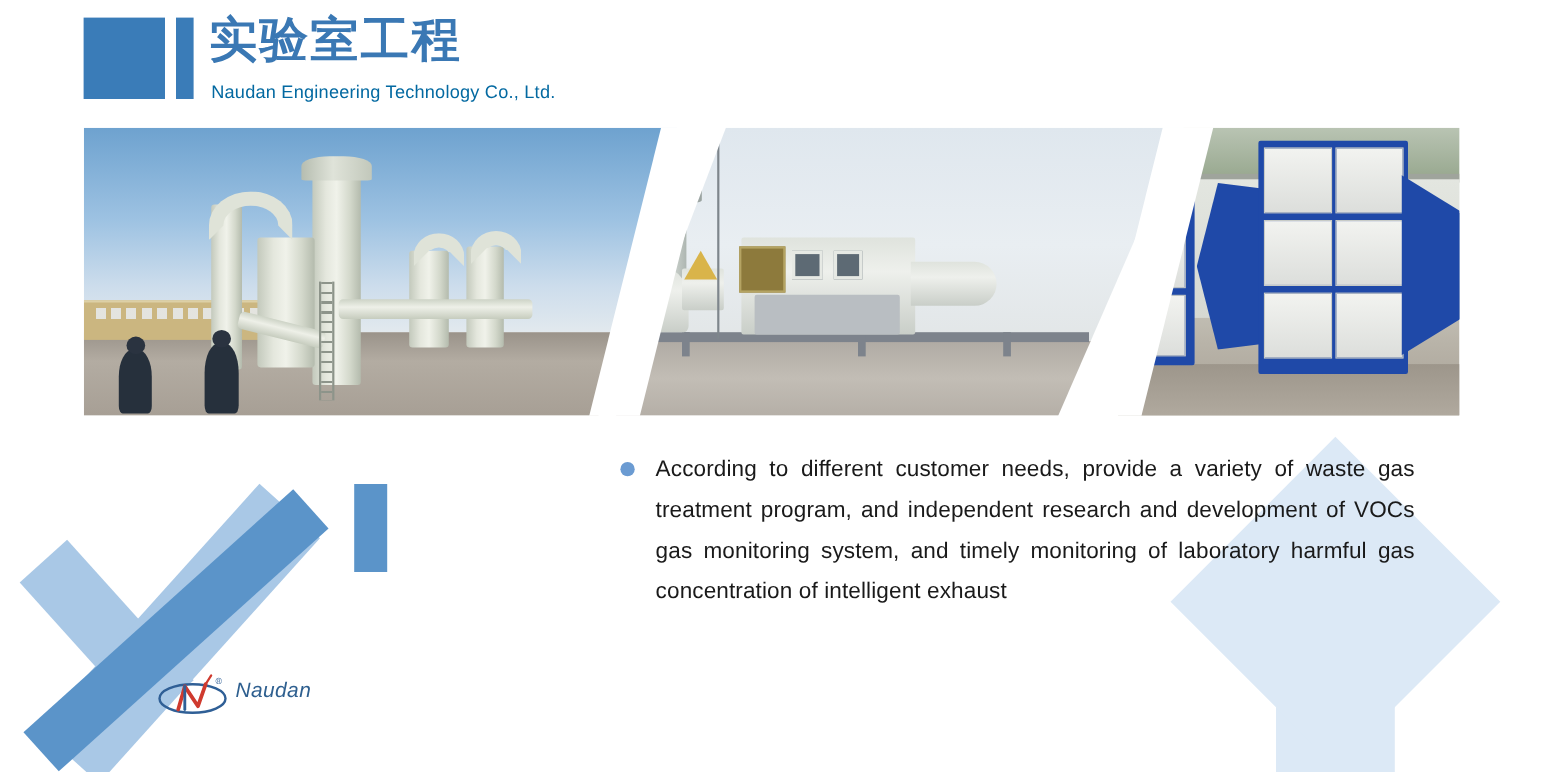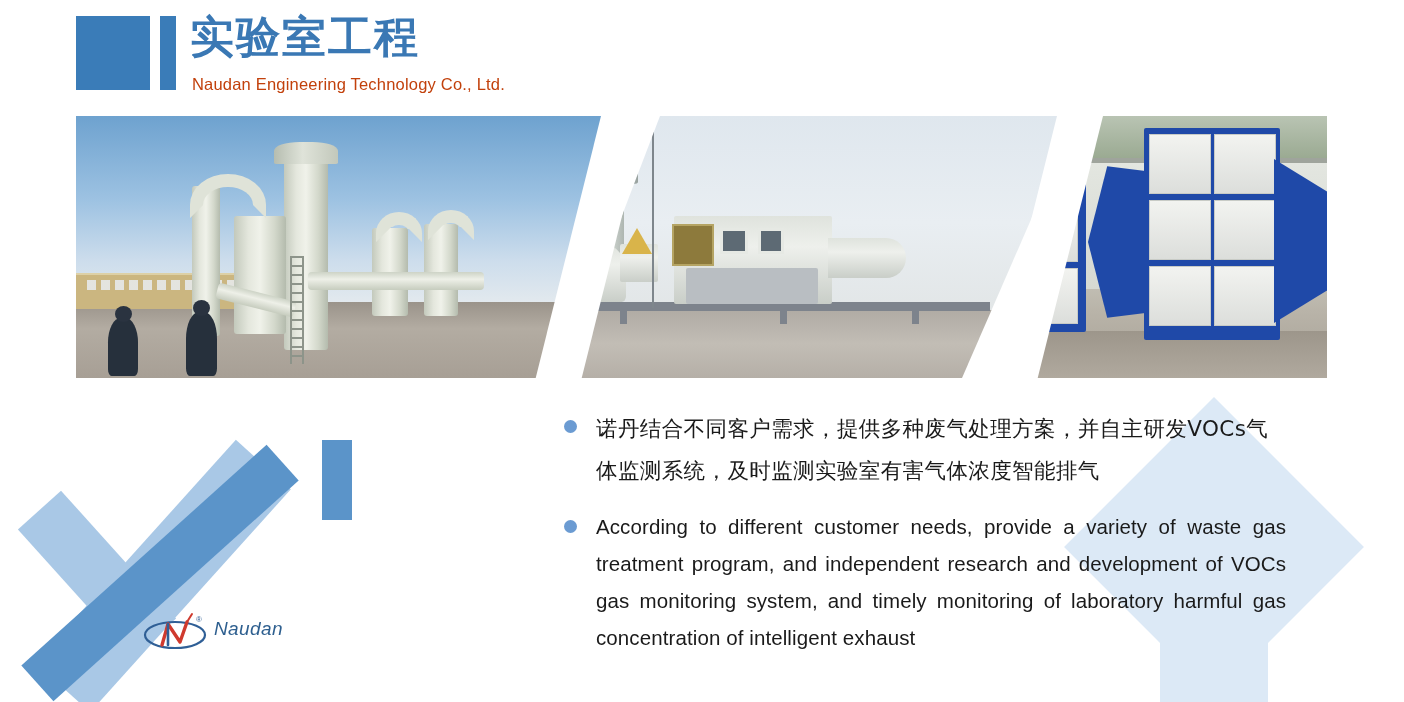--- a/index.html
+++ b/index.html
@@ -54,21 +54,21 @@
     letter-spacing: 2px;
     line-height: 58px;
     white-space: nowrap;
     font-family: "DejaVu Sans", "Liberation Sans", sans-serif;
   }
   #header-subtitle {
     position: absolute;
     left: 192px;
     top: 75px;
     font-size: 16.5px;
-    color: #c2410c;
+    color: #0369a1;
     letter-spacing: 0.2px;
     white-space: nowrap;
   }
 
   
   #image-strip {
     position: absolute;
     left: 76px;
     top: 116px;
     width: 1251px;
@@ -519,21 +519,17 @@
       <path d="M45 10 L50 2" stroke="#cf3a2e" stroke-width="2" stroke-linecap="round"></path>
       <text x="54" y="10" font-size="8" fill="#2f5f96" font-family="'Liberation Sans',sans-serif">®</text>
     </svg>
     <div id="logo-text">Naudan</div>
   </div>
 
 
   <div id="bullets">
     <div class="bullet-row">
       <span class="bullet-dot"></span>
-      <div id="bullet-text-cn">诺丹结合不同客户需求，提供多种废气处理方案，并自主研发VOCs气体监测系统，及时监测实验室有害气体浓度智能排气</div>
-    </div>
-    <div class="bullet-row">
-      <span class="bullet-dot"></span>
       <div id="bullet-text-en">According to different customer needs, provide a variety of waste gas treatment program, and independent research and development of VOCs gas monitoring system, and timely monitoring of laboratory harmful gas concentration of intelligent exhaust</div>
     </div>
   </div>
 
 </div>
 
 </body></html>

